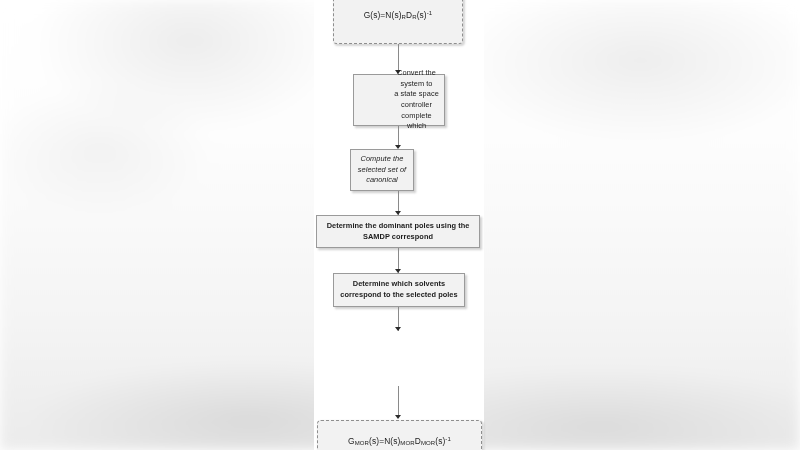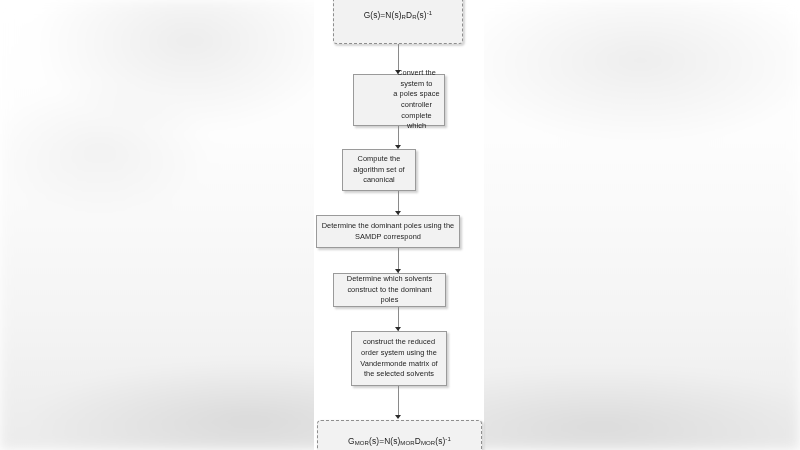--- a/index.html
+++ b/index.html
@@ -118,68 +118,60 @@
     <div class="node dashed formula" style="left:333px; top:-12px; width:130px; height:56px; border-radius:4px;">
       <span class="txt">G(s)=N(s)<sub>R</sub>D<sub>R</sub>(s)<sup>-1</sup></span>
     </div>
 
     <div class="connector" style="left:398px; top:44px; height:28px;"></div>
     <div class="arrowhead" style="left:395px; top:70px;"></div>
 
     <div class="node solid" style="left:353px; top:74px; width:92px; height:52px;padding-left:39px;">
       <div>
         <span class="txt">Convert the system to</span>
-        <span class="txt">a poles space</span>
+        <span class="txt">a state space</span>
         <span class="txt">controller complete</span>
         <span class="txt">which</span>
       </div>
     </div>
 
     <div class="connector" style="left:398px; top:126px; height:22px;"></div>
     <div class="arrowhead" style="left:395px; top:145px;"></div>
 
-    <div class="node solid" style="left:342px; top:149px; width:74px; height:42px;">
+    <div class="node solid" style="left:350px; top:149px; width:64px; height:42px;font-style:italic;">
       <div>
         <span class="txt">Compute the</span>
-        <span class="txt">algorithm set of</span>
+        <span class="txt">selected set of</span>
         <span class="txt">canonical</span>
       </div>
     </div>
 
     <div class="connector" style="left:398px; top:191px; height:24px;"></div>
     <div class="arrowhead" style="left:395px; top:211px;"></div>
 
-    <div class="node solid" style="left:316px; top:215px; width:144px; height:33px;">
+    <div class="node solid" style="left:316px; top:215px; width:164px; height:33px;font-weight:bold;">
       <div>
         <span class="txt">Determine the dominant poles using the</span>
         <span class="txt">SAMDP correspond</span>
       </div>
     </div>
 
     <div class="connector" style="left:398px; top:248px; height:25px;"></div>
     <div class="arrowhead" style="left:395px; top:269px;"></div>
 
-    <div class="node solid" style="left:333px; top:273px; width:113px; height:34px;">
+    <div class="node solid" style="left:333px; top:273px; width:132px; height:34px;font-weight:bold;">
       <div>
         <span class="txt">Determine which solvents</span>
-        <span class="txt">construct to the dominant poles</span>
+        <span class="txt">correspond to the selected poles</span>
       </div>
     </div>
 
     <div class="connector" style="left:398px; top:307px; height:24px;"></div>
     <div class="arrowhead" style="left:395px; top:327px;"></div>
 
-    <div class="node solid" style="left:351px; top:331px; width:96px; height:55px;">
-      <div>
-        <span class="txt">construct the reduced</span>
-        <span class="txt">order system using the</span>
-        <span class="txt">Vandermonde matrix of</span>
-        <span class="txt">the selected solvents</span>
-      </div>
-    </div>
 
     <div class="connector" style="left:398px; top:386px; height:32px;"></div>
     <div class="arrowhead" style="left:395px; top:415px;"></div>
 
     <div class="node dashed formula" style="left:317px; top:420px; width:165px; height:44px; border-radius:4px;">
       <span class="txt">G<sub>MOR</sub>(s)=N(s)<sub>MOR</sub>D<sub>MOR</sub>(s)<sup>-1</sup></span>
     </div>
 
   </div>
 </div>

